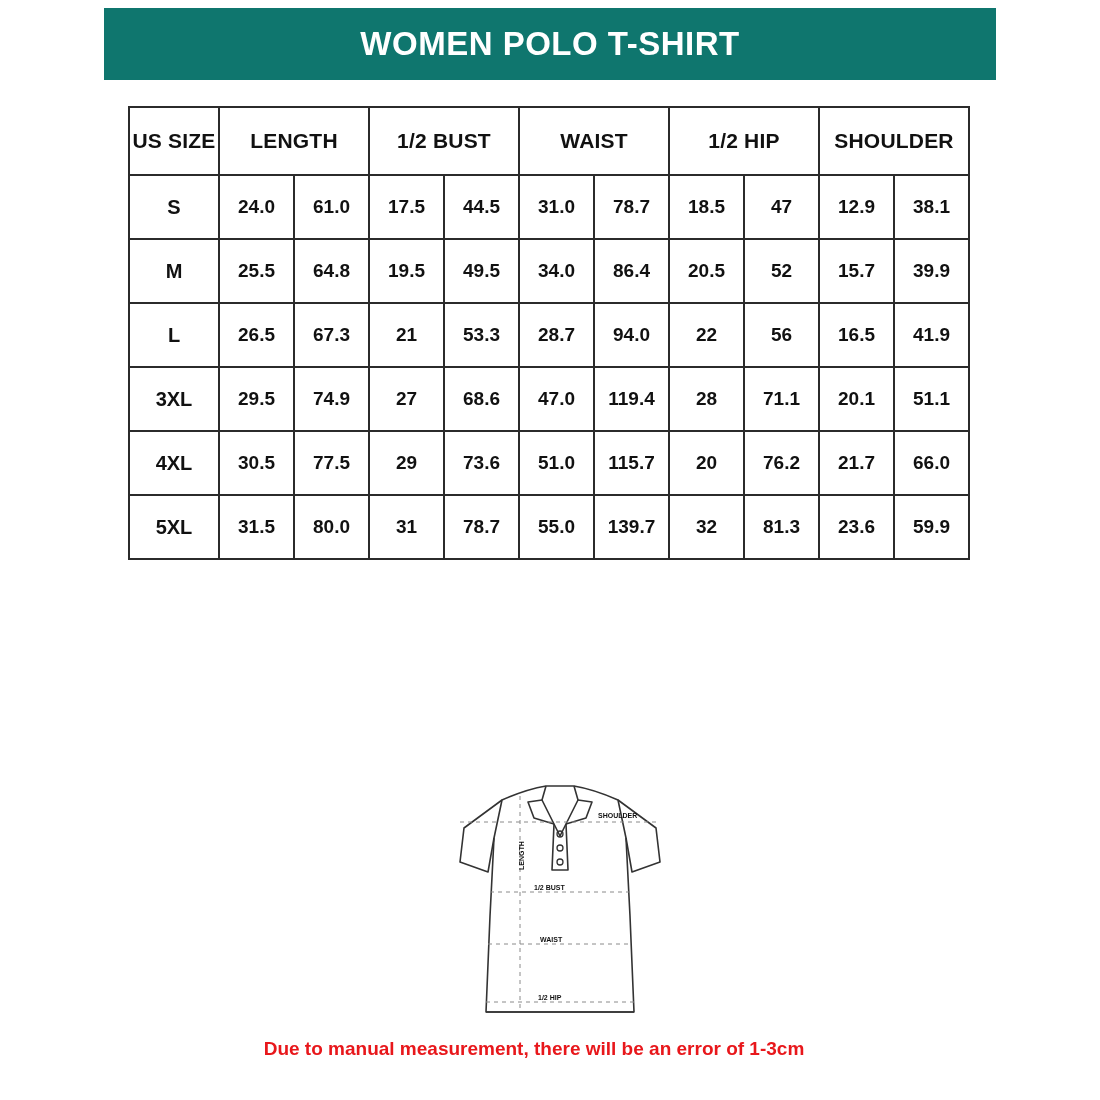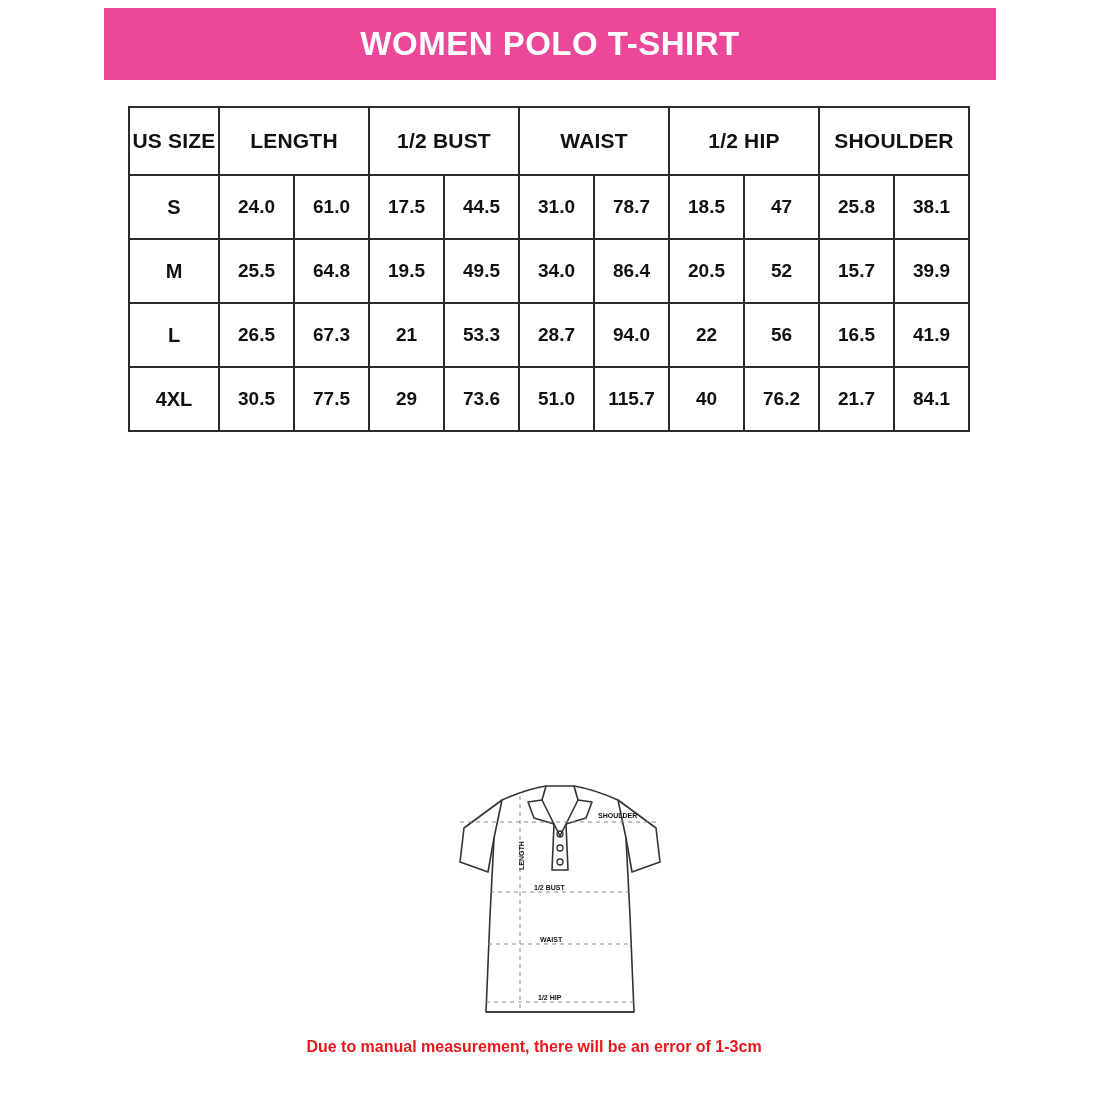--- a/index.html
+++ b/index.html
@@ -19,21 +19,21 @@
     overflow: hidden;
   }
 
   
   .banner {
     position: absolute;
     left: 104px;
     top: 8px;
     width: 892px;
     height: 72px;
-    background: #ec4899;
+    background: #0f766e;
     display: flex;
     align-items: center;
     justify-content: center;
   }
   .banner-title {
     color: #ffffff;
     font-size: 33px;
     font-weight: bold;
     letter-spacing: 0.5px;
     white-space: nowrap;
@@ -91,21 +91,21 @@
   .diagram svg { display: block; }
 
   
   .note {
     position: absolute;
     left: 0;
     top: 1038px;
     width: 1068px;
     text-align: center;
     color: #e8171b;
-    font-size: 16px;
+    font-size: 19px;
     font-weight: bold;
   }
 </style>
 </head>
 <body>
 
 <div id="page">
 
   <div class="banner">
     <div class="banner-title">WOMEN POLO T-SHIRT</div>
@@ -141,21 +141,21 @@
         <tr class="row-data">
           <td class="size-label">S</td>
           <td>24.0</td>
           <td>61.0</td>
           <td>17.5</td>
           <td>44.5</td>
           <td>31.0</td>
           <td>78.7</td>
           <td>18.5</td>
           <td>47</td>
-          <td>25.8</td>
+          <td>12.9</td>
           <td>38.1</td>
         </tr>
 
         <tr class="row-data">
           <td class="size-label">M</td>
           <td>25.5</td>
           <td>64.8</td>
           <td>19.5</td>
           <td>49.5</td>
           <td>34.0</td>
@@ -175,35 +175,61 @@
           <td>28.7</td>
           <td>94.0</td>
           <td>22</td>
           <td>56</td>
           <td>16.5</td>
           <td>41.9</td>
         </tr>
 
 
 
+        <tr class="row-data">
+          <td class="size-label">3XL</td>
+          <td>29.5</td>
+          <td>74.9</td>
+          <td>27</td>
+          <td>68.6</td>
+          <td>47.0</td>
+          <td>119.4</td>
+          <td>28</td>
+          <td>71.1</td>
+          <td>20.1</td>
+          <td>51.1</td>
+        </tr>
 
         <tr class="row-data">
           <td class="size-label">4XL</td>
           <td>30.5</td>
           <td>77.5</td>
           <td>29</td>
           <td>73.6</td>
           <td>51.0</td>
           <td>115.7</td>
-          <td>40</td>
+          <td>20</td>
           <td>76.2</td>
           <td>21.7</td>
-          <td>84.1</td>
-        </tr>
-
+          <td>66.0</td>
+        </tr>
+
+        <tr class="row-data">
+          <td class="size-label">5XL</td>
+          <td>31.5</td>
+          <td>80.0</td>
+          <td>31</td>
+          <td>78.7</td>
+          <td>55.0</td>
+          <td>139.7</td>
+          <td>32</td>
+          <td>81.3</td>
+          <td>23.6</td>
+          <td>59.9</td>
+        </tr>
       </tbody>
     </table>
   </div>
 
   <div class="diagram">
     <svg width="260" height="268" viewBox="0 0 260 268" xmlns="http://www.w3.org/2000/svg">
       <g fill="none" stroke="#333333" stroke-width="1.6" stroke-linejoin="round">
 
         <path d="M72 34 L34 62 L30 96 L58 106 L64 72"></path>
 

